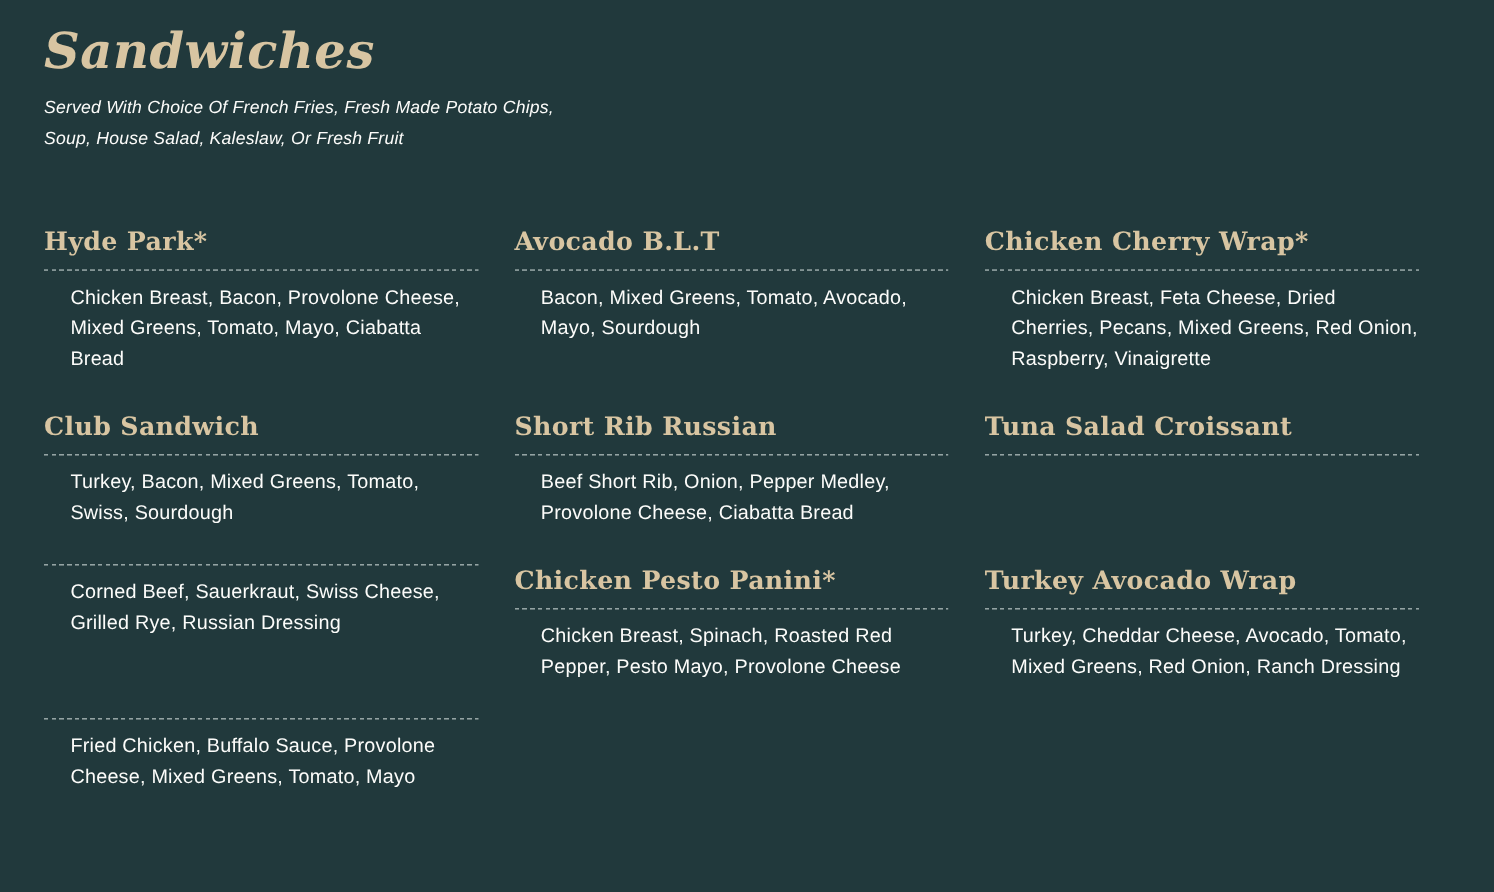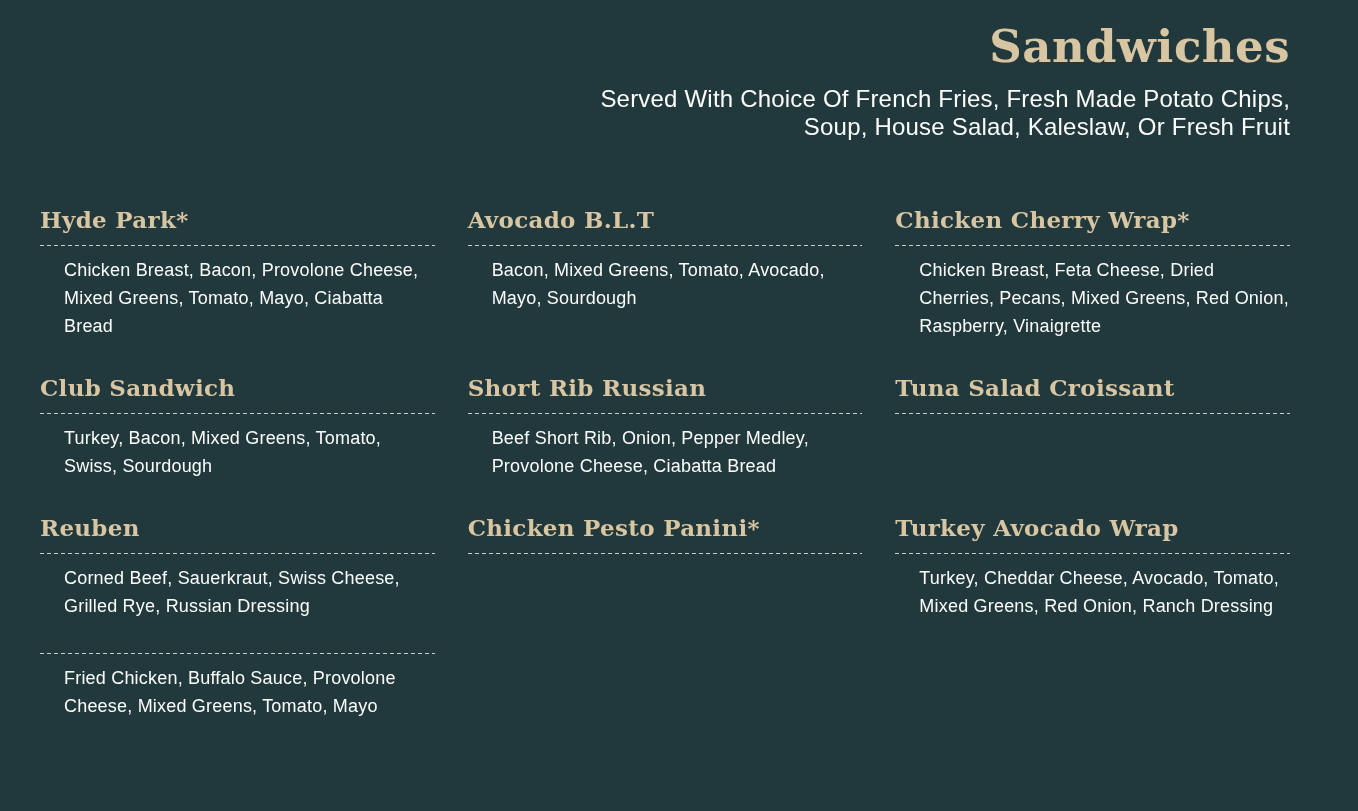--- a/index.html
+++ b/index.html
@@ -16,32 +16,32 @@
   }
   body {
     background: var(--background);
     font-family: "Liberation Sans", sans-serif;
   }
   .container {
     width: 1250px;
     margin-left: 40px;
     padding-top: 20px;
   }
-  .menu-header { text-align: right; }
+  .menu-header { text-align: left; font-style: italic; }
   .menu-title {
     font-family: "DejaVu Serif", "Liberation Serif", serif;
     font-weight: 700;
     font-size: 45px;
     line-height: 54px;
     color: var(--heading);
     letter-spacing: 0.5px;
   }
   .menu-subtitle {
     margin-top: 11px;
-    font-size: 24px;
+    font-size: 16px;
     line-height: 28px;
     color: var(--body_text);
     letter-spacing: 0.2px;
   }
   .items-grid {
     margin-top: 64px;
     display: grid;
     grid-template-columns: repeat(3, 1fr);
     column-gap: 33px;
     row-gap: 33px;
@@ -122,28 +122,28 @@
       <p>Beef Short Rib, Onion, Pepper Medley, Provolone Cheese, Ciabatta Bread</p>
     </article>
 
 
     <article class="item">
       <h3>Tuna Salad Croissant</h3>
       <div class="dotted-divider"></div>
     </article>
 
     <article class="item">
-      <h3>Reuben</h3>
       <div class="dotted-divider"></div>
       <p>Corned Beef, Sauerkraut, Swiss Cheese, Grilled Rye, Russian Dressing</p>
     </article>
 
     <article class="item">
       <h3>Chicken Pesto Panini*</h3>
       <div class="dotted-divider"></div>
+      <p>Chicken Breast, Spinach, Roasted Red Pepper, Pesto Mayo, Provolone Cheese</p>
     </article>
 
     <article class="item">
       <h3>Turkey Avocado Wrap</h3>
       <div class="dotted-divider"></div>
       <p>Turkey, Cheddar Cheese, Avocado, Tomato, Mixed Greens, Red Onion, Ranch Dressing</p>
     </article>
 
     <article class="item">
       <div class="dotted-divider"></div>

